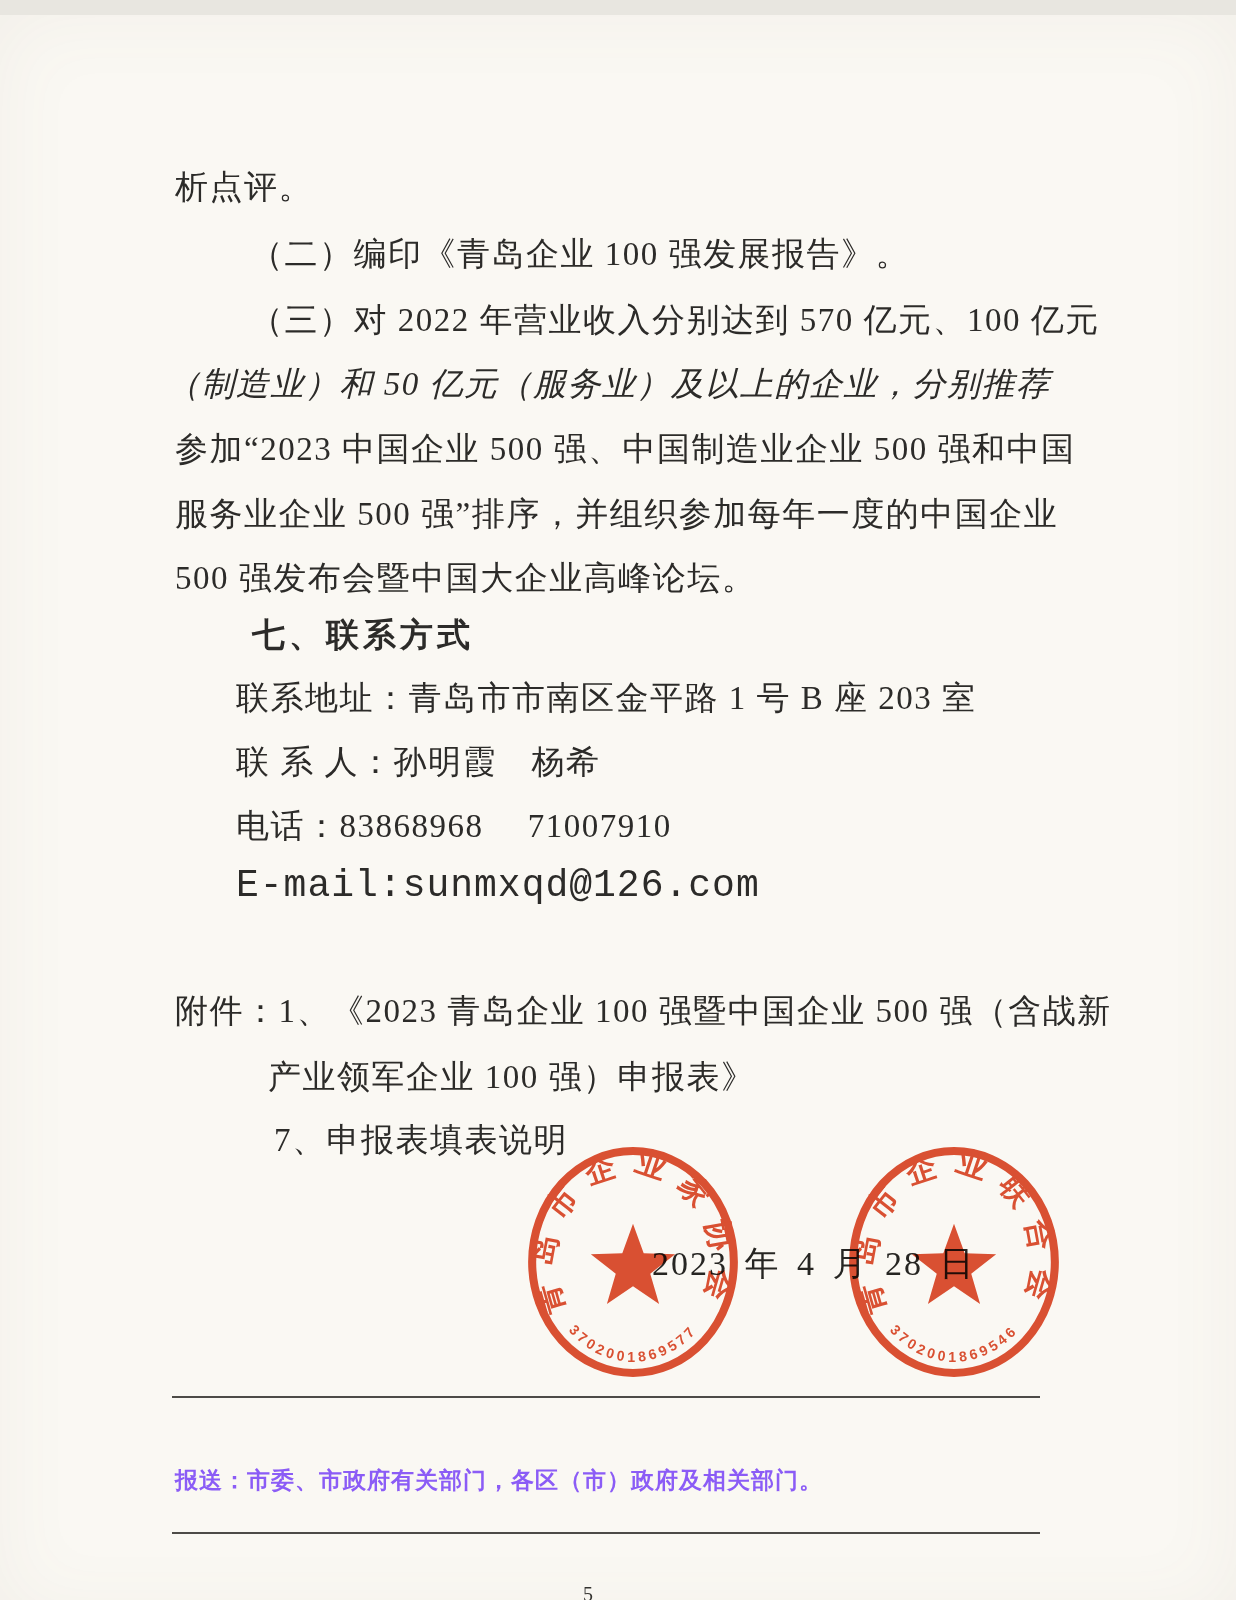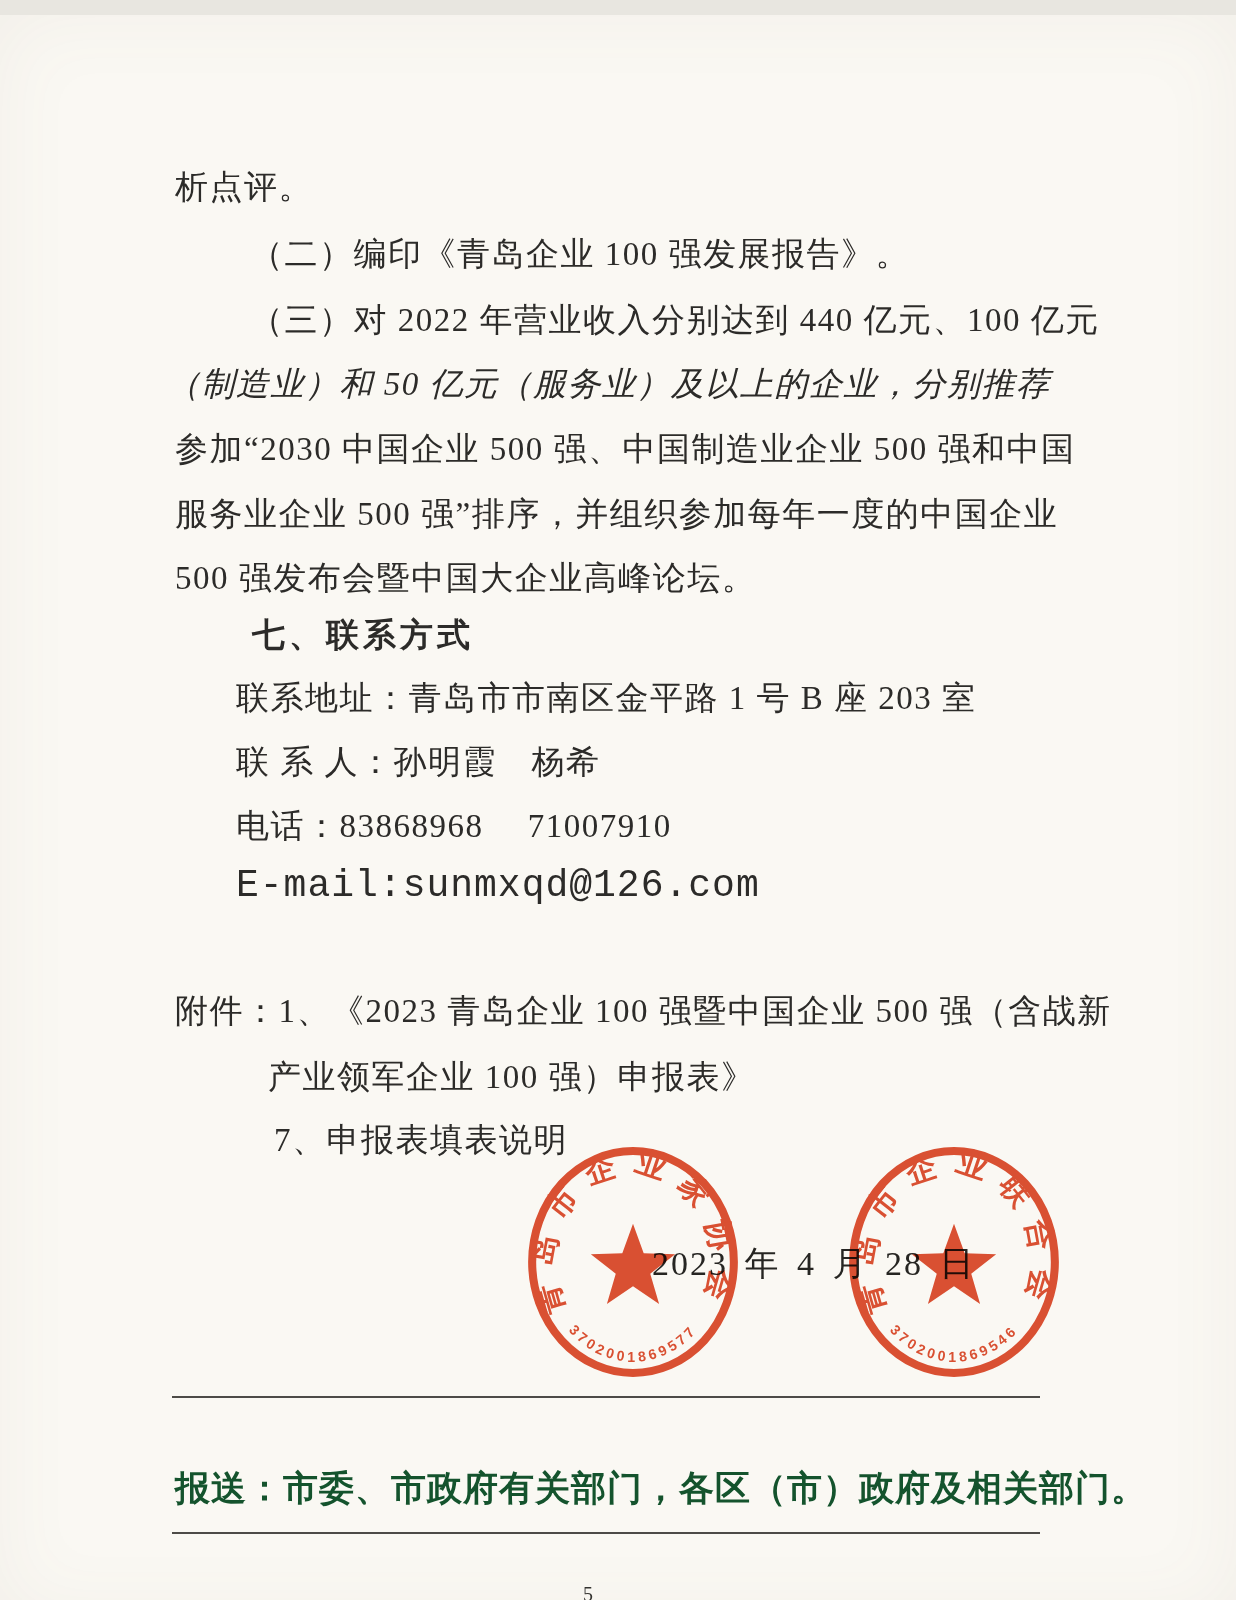--- a/index.html
+++ b/index.html
@@ -80,42 +80,42 @@
     height: 2px;
     background: #4d4b47;
   }
   .rule-top    { top: 1381px; }
   .rule-bottom { top: 1517px; }
   .distribution {
     position: absolute;
     left: 175px; top: 1450px;
     font-family: Liberation Serif, serif;
     font-weight: bold;
-    font-size: 35px;
+    font-size: 23px;
     letter-spacing: 1px;
     white-space: nowrap;
-    color: #14532d;
+    color: #8b5cf6;
   }
   .page-number {
     position: absolute;
     left: 583px; top: 1568px;
     font-size: 20px;
     color: #33322f;
   }
 </style>
 </head>
 <body>
 
 <div class="page">
 
   <div class="t l1">析点评。</div>
   <div class="t l2">（二）编印《青岛企业 100 强发展报告》。</div>
-  <div class="t l3">（三）对 2022 年营业收入分别达到 440 亿元、100 亿元</div>
+  <div class="t l3">（三）对 2022 年营业收入分别达到 570 亿元、100 亿元</div>
   <div class="t l4">（制造业）和 50 亿元（服务业）及以上的企业，分别推荐</div>
-  <div class="t l5">参加“2030 中国企业 500 强、中国制造业企业 500 强和中国</div>
+  <div class="t l5">参加“2023 中国企业 500 强、中国制造业企业 500 强和中国</div>
   <div class="t l6">服务业企业 500 强”排序，并组织参加每年一度的中国企业</div>
   <div class="t l7">500 强发布会暨中国大企业高峰论坛。</div>
 
   <div class="t heading">七、联系方式</div>
 
   <div class="t c1">联系地址：青岛市市南区金平路 1 号 B 座 203 室</div>
   <div class="t c2">联 系 人：孙明霞　杨希</div>
   <div class="t c3">电话：83868968　 71007910</div>
   <div class="t c4">E-mail:sunmxqd@126.com</div>
 

